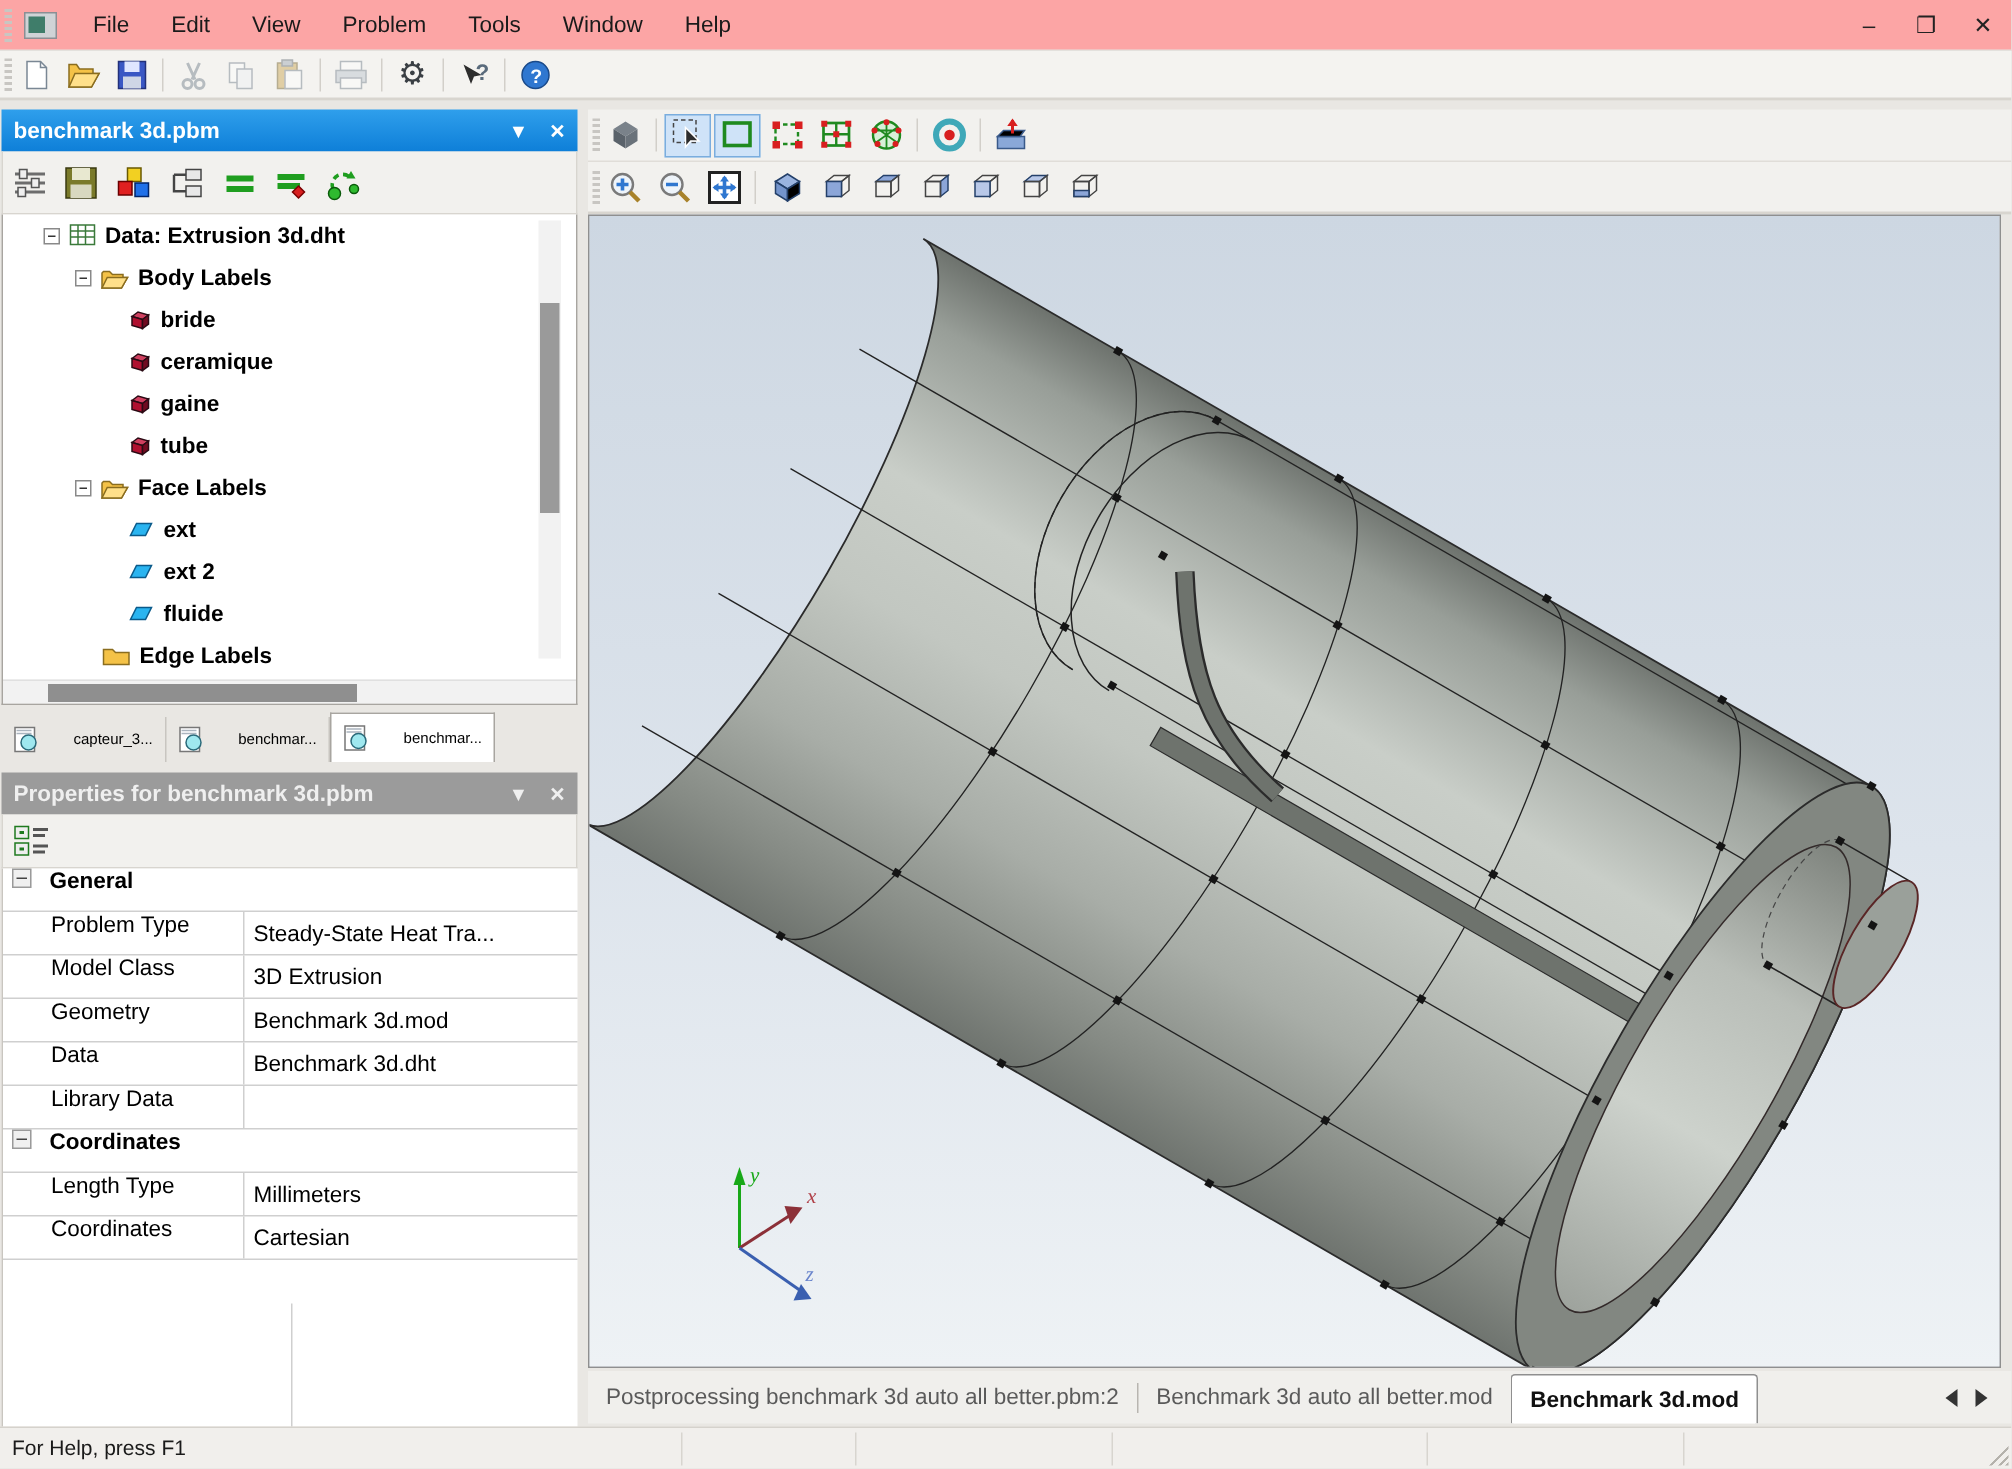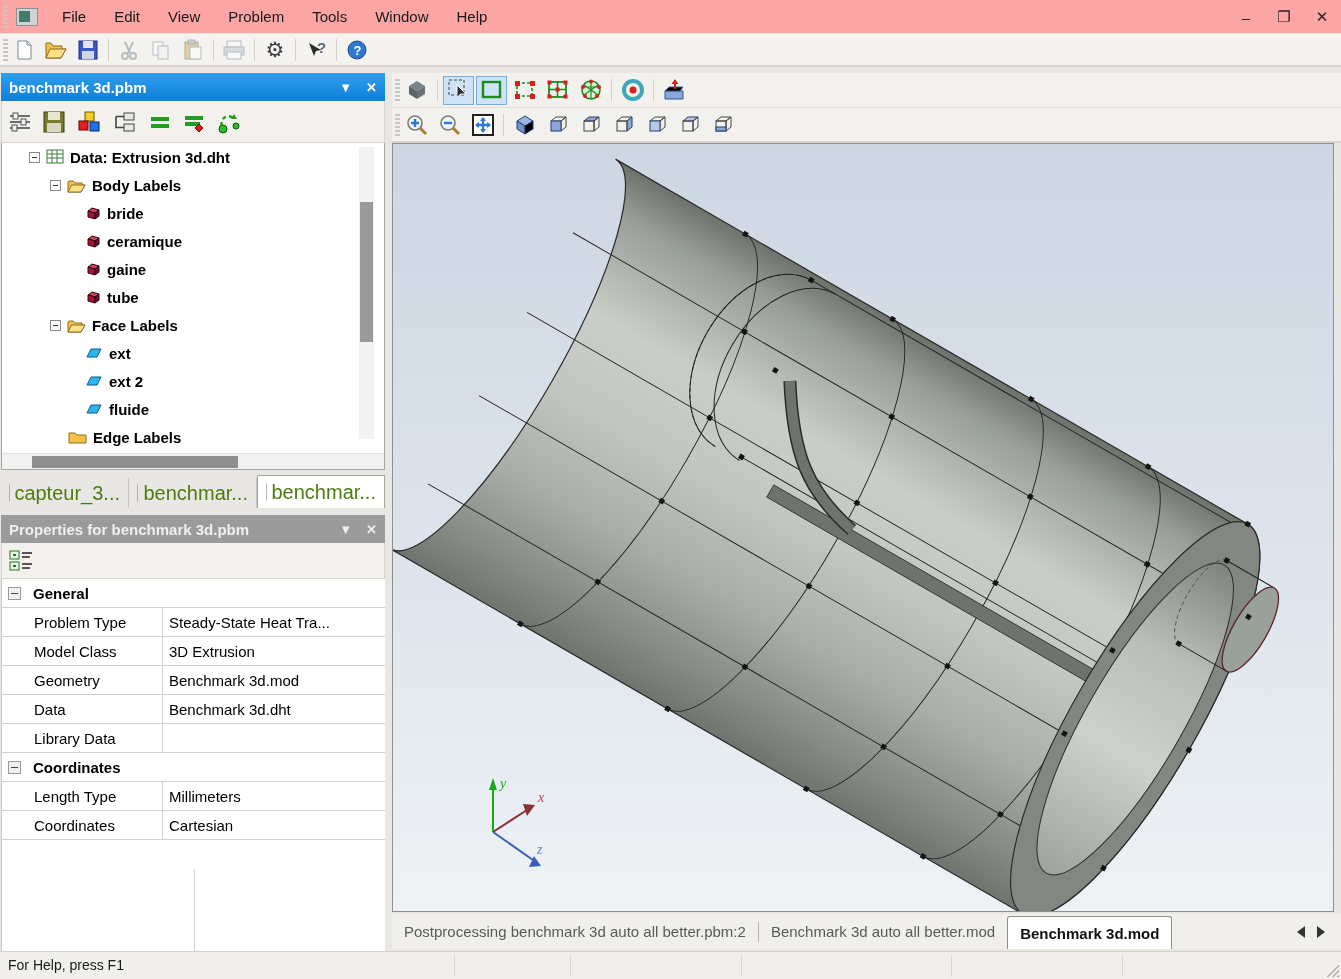--- a/index.html
+++ b/index.html
@@ -34,28 +34,28 @@
   .expand-box { width:11px; height:11px; border:1px solid #898989; background:#fff; position:relative; margin-right:6px; flex:none; }
   .expand-box:before { content:""; position:absolute; left:2px; top:4px; width:5px; height:1px; background:#333; }
   .t-icon { margin-right:6px; flex:none; display:flex; }
   .vscroll { position:absolute; right:10px; top:4px; width:15px; height:292px; background:#f2f2f2; }
   .vscroll .thumb { position:absolute; left:1px; top:55px; width:13px; height:140px; background:#9a9a9a; }
   .hscroll { position:absolute; left:0; bottom:0; width:100%; height:16px; background:#f2f2f2; border-top:1px solid #e0e0e0; }
   .hscroll .thumb { position:absolute; left:30px; top:2px; width:206px; height:12px; background:#8f8f8f; }
 
   
   #doc-tabs { position:absolute; left:1px; top:474px; width:384px; height:34px; display:flex; align-items:flex-end; background:#e9e7e3; }
-  .doc-tab { display:flex; align-items:center; gap:5px; height:30px; padding:0 8px; font-size:20px; color:#4d7c0f; border-right:1px solid #c8c5c0; max-width:128px; overflow:hidden; }
+  .doc-tab { display:flex; align-items:center; gap:22px; height:30px; padding:0 8px; font-size:10px; color:#000000; border-right:1px solid #c8c5c0; max-width:128px; overflow:hidden; }
   .doc-tab.active { background:#fff; border:1px solid #a8a5a0; border-bottom:none; height:33px; }
 
   
   #properties-panel { position:absolute; left:1px; top:515px; width:384px; }
   .props-toolbar { height:36px; background:#f2f1ee; border:1px solid #d8d5cf; border-top:none; display:flex; align-items:center; padding-left:6px; }
   #props-grid { background:#fff; border-left:1px solid #c9c6c0; height:394px; position:relative; font-size:15px; }
-  .prow { display:flex; align-items:center; height:29px; border-bottom:1px solid #cfcfcf; }
+  .prow { display:flex; height:29px; border-bottom:1px solid #cfcfcf; }
   .prow.section { font-weight:bold; }
   .collapse-box { width:13px; height:13px; border:1px solid #9a9a9a; background:#f0f0f0; position:relative; margin:0 12px 0 6px; flex:none; }
   .collapse-box:before { content:""; position:absolute; left:2px; top:5px; width:7px; height:1px; background:#444; }
   .plabel { width:160px; padding-left:32px; flex:none; overflow:hidden; white-space:nowrap; }
   .pvalue { flex:1; border-left:1px solid #cfcfcf; padding-left:6px; height:100%; line-height:29px; overflow:hidden; white-space:nowrap; }
   #props-tail { position:absolute; left:0; top:290px; width:100%; height:104px; border-bottom:1px solid #cfcfcf; }
   #props-tail .vline { position:absolute; left:192px; top:0; width:1px; height:100%; background:#cfcfcf; }
 
   
   #view-toolbar-1 { position:absolute; left:392px; top:73px; width:949px; height:35px; background:#f2f1ee; border-bottom:1px solid #e0ddd8; display:flex; align-items:center; }

